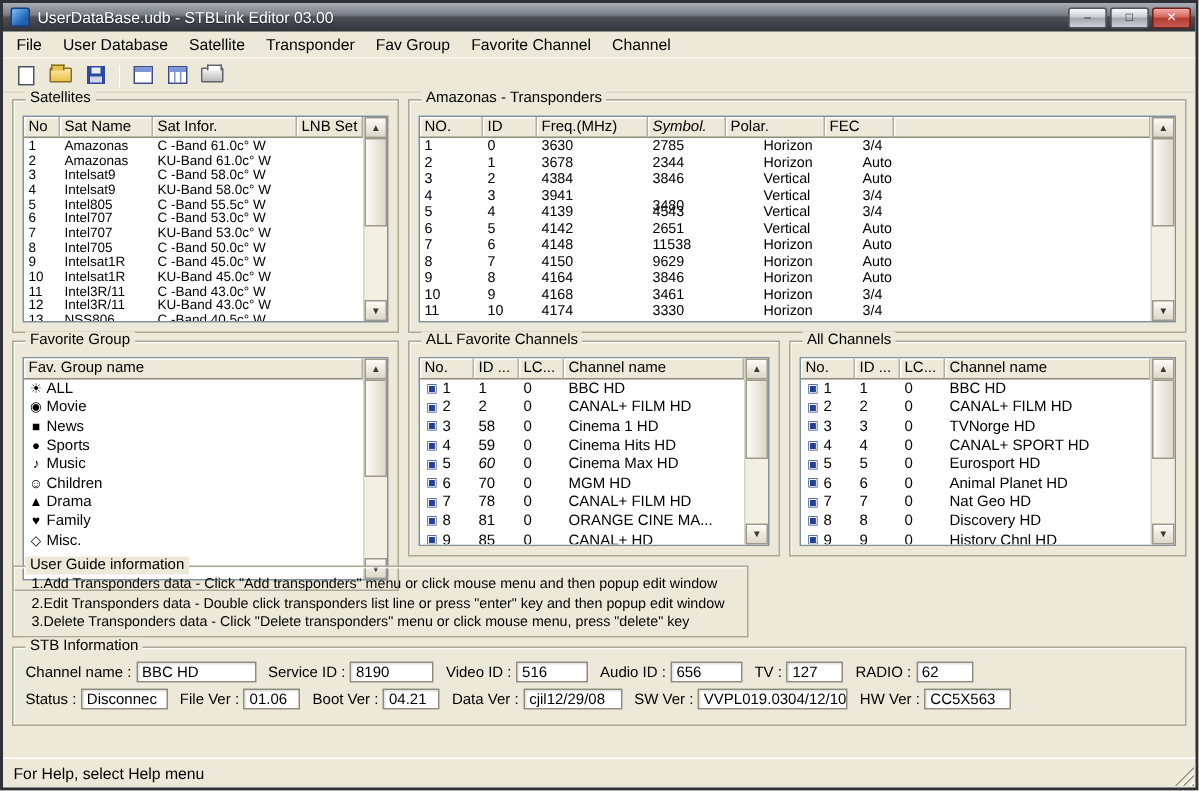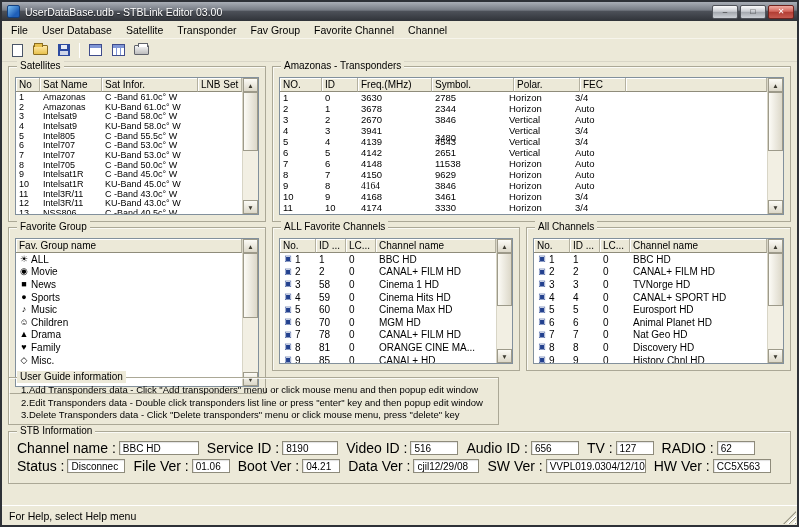--- a/index.html
+++ b/index.html
@@ -66,21 +66,21 @@
   .vscroll{width:16px;flex:none;display:flex;flex-direction:column;background:#f2efe3;border-left:1px solid #d8d5c6;}
   .sb-btn{height:14px;flex:none;border:1px solid #9d9a8a;background:linear-gradient(#fcfbf6,#dcd8c9);display:flex;align-items:center;justify-content:center;font-size:6.5px;color:#3c3a30;}
   .sb-track{flex:1;position:relative;}
   .sb-thumb{position:absolute;left:0;right:0;top:0;height:55%;border:1px solid #9d9a8a;background:linear-gradient(90deg,#fcfbf6,#dcd8c9);}
 
   .guide-lines{position:absolute;left:12px;right:6px;top:6px;bottom:2px;overflow:hidden;}
   .guide-line{font-size:9.5px;line-height:12.5px;white-space:nowrap;overflow:hidden;}
 
   .stb-row{display:flex;align-items:center;height:18px;padding-left:8px;overflow:hidden;}
   .stb-row:first-of-type{margin-top:7px;}
-  .fld-label{font-size:14px;margin-right:3px;white-space:nowrap;flex:none;}
+  .fld-label{font-size:10px;margin-right:3px;white-space:nowrap;flex:none;}
   .fld-value{height:14px;flex:none;border:1px solid #8e8b7b;background:#fff;font-size:10px;display:inline-flex;align-items:center;
     padding:0 3px;margin-right:8px;overflow:hidden;white-space:nowrap;box-shadow:inset 1px 1px 1px rgba(0,0,0,.12);}
 
   
   .statusbar{height:20px;flex:none;display:flex;align-items:center;padding:0 7px;border-top:1px solid #fff;font-size:10.5px;position:relative;}
   .grip{position:absolute;right:1px;bottom:1px;width:13px;height:13px;
     background:repeating-linear-gradient(135deg,#fff 0 1px,#9a9786 1px 2px,transparent 2px 4px);
     clip-path:polygon(100% 0,100% 100%,0 100%);}
 </style>
 </head>
@@ -339,21 +339,21 @@
     </div>
 
     <div class="groupbox" style="left:270px;top:4px;width:519px;height:156px">
       <span class="gb-label">Amazonas - Transponders</span>
       <div class="listview">
         <div class="lv-table" data-table="transponders">
             <div class="thead">
               <div class="th" style="width: 42px;">NO.</div>
               <div class="th" style="width: 36px;">ID</div>
               <div class="th" style="width: 74px;">Freq.(MHz)</div>
-              <div class="th" style="width: 82px;">Symbol.</div>
+              <div class="th" style="width: 52px; font-style: italic;">Symbol.</div>
               <div class="th" style="width: 66px;">Polar.</div>
               <div class="th" style="width: 46px;">FEC</div>
               <div class="th" style="flex: 1 1 0%;"></div>
             </div>
             <div class="tbody">
               <div class="tr">
                 <div class="cell" style="width: 42px;">
                   <span>1</span>
                 </div>
                 <div class="cell" style="width: 36px;">
@@ -399,21 +399,21 @@
                 </div>
               </div>
               <div class="tr">
                 <div class="cell" style="width: 42px;">
                   <span>3</span>
                 </div>
                 <div class="cell" style="width: 36px;">
                   <span>2</span>
                 </div>
                 <div class="cell" style="width: 74px;">
-                  <span>2670</span>
+                  <span>4384</span>
                 </div>
                 <div class="cell" style="width: 74px;">
                   <span>3846</span>
                 </div>
                 <div class="cell" style="width: 66px;">
                   <span>Vertical</span>
                 </div>
                 <div class="cell" style="width: 46px;">
                   <span>Auto</span>
                 </div>
@@ -536,21 +536,21 @@
                   <span></span>
                 </div>
               </div>
               <div class="tr">
                 <div class="cell" style="width: 42px;">
                   <span>9</span>
                 </div>
                 <div class="cell" style="width: 36px;">
                   <span>8</span>
                 </div>
-                <div class="cell" style="width: 74px; font-family: Liberation Serif, serif;">
+                <div class="cell" style="width: 74px;">
                   <span>4164</span>
                 </div>
                 <div class="cell" style="width: 74px;">
                   <span>3846</span>
                 </div>
                 <div class="cell" style="width: 66px;">
                   <span>Horizon</span>
                 </div>
                 <div class="cell" style="width: 46px;">
                   <span>Auto</span>
@@ -760,21 +760,21 @@
                 </div>
                 <div class="cell" style="flex: 1 1 0%;">
                   <span>Cinema Hits HD</span>
                 </div>
               </div>
               <div class="tr">
                 <div class="cell" style="width: 36px;">
                   <span class="row-ico" style="color: rgb(35, 65, 143);">▣</span>
                   <span>5</span>
                 </div>
-                <div class="cell" style="width: 30px;">
+                <div class="cell" style="width: 30px; font-style: italic;">
                   <span>60</span>
                 </div>
                 <div class="cell" style="width: 30px;">
                   <span>0</span>
                 </div>
                 <div class="cell" style="flex: 1 1 0%;">
                   <span>Cinema Max HD</span>
                 </div>
               </div>
               <div class="tr">

